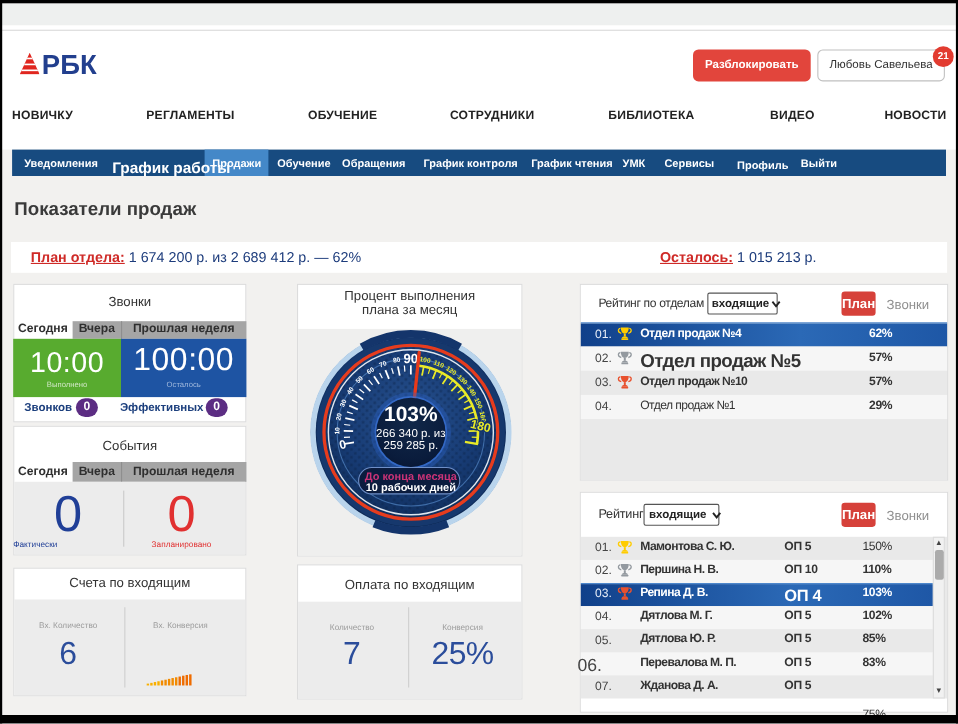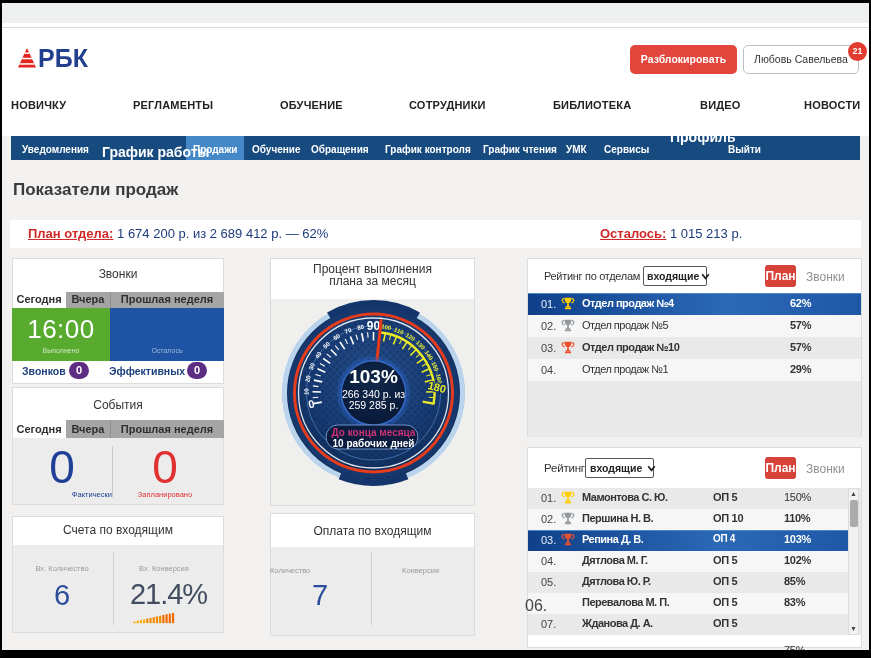--- a/index.html
+++ b/index.html
@@ -39,63 +39,63 @@
 <div class="abs" style="left:186px;top:136px;width:58px;height:24px;background:#4488c8"></div>
 <div class="abs" style="left:22px;top:143.5px;font-size:10px;font-weight:bold;color:#fff">Уведомления</div>
 <div class="abs" style="left:102px;top:143.5px;font-size:14px;font-weight:bold;color:#fff">График работы</div>
 <div class="abs" style="left:193px;top:143.5px;font-size:10px;font-weight:bold;color:#fff">Продажи</div>
 <div class="abs" style="left:252px;top:143.5px;font-size:10px;font-weight:bold;color:#fff">Обучение</div>
 <div class="abs" style="left:311px;top:143.5px;font-size:10px;font-weight:bold;color:#fff">Обращения</div>
 <div class="abs" style="left:385px;top:143.5px;font-size:10px;font-weight:bold;color:#fff">График контроля</div>
 <div class="abs" style="left:483px;top:143.5px;font-size:10px;font-weight:bold;color:#fff">График чтения</div>
 <div class="abs" style="left:566px;top:143.5px;font-size:10px;font-weight:bold;color:#fff">УМК</div>
 <div class="abs" style="left:604px;top:143.5px;font-size:10px;font-weight:bold;color:#fff">Сервисы</div>
-<div class="abs" style="left:670px;top:129px;font-size:14px;font-weight:bold;color:#fff">Профиль</div>
+<div class="abs" style="left:670px;top:146px;font-size:10px;font-weight:bold;color:#fff">Профиль</div>
 <div class="abs" style="left:728px;top:143.5px;font-size:10px;font-weight:bold;color:#fff">Выйти</div>
 <div class="abs" style="left:13px;top:180px;font-size:17px;font-weight:bold;color:#3a3a3a">Показатели продаж</div>
 <div class="abs" style="left:10px;top:220px;width:851px;height:28px;background:#ffffff"></div>
 <div class="abs" style="left:28px;top:226px;font-size:13px;color:#1d3c7c;font-weight:bold"><span style="color:#cf2a27;text-decoration:underline">План отдела:</span><span style="font-weight:normal;color:#1d3c7c"> 1 674 200 р. из 2 689 412 р. — 62%</span></div>
 <div class="abs" style="left:600px;top:226px;width:246px;font-size:13px;color:#1d3c7c"><span style="color:#cf2a27;text-decoration:underline;font-weight:bold">Осталось:</span> 1 015 213 р.</div>
 <div class="abs" style="left:12px;top:258px;width:212px;height:126px;background:#fff;border:1px solid #dcdcdc"></div>
 <div class="abs" style="left:12px;top:267px;width:212px;text-align:center;font-size:12px;color:#333">Звонки</div>
 <div class="abs" style="left:66px;top:292px;width:158px;height:16px;background:#a5a5a5"></div>
 <div class="abs" style="left:110px;top:292px;width:1px;height:16px;background:#8e8e8e"></div>
 <div class="abs" style="left:12px;top:293px;width:54px;text-align:center;font-size:11px;font-weight:bold;color:#2f2f2f">Сегодня</div>
 <div class="abs" style="left:66px;top:293px;width:44px;text-align:center;font-size:11px;font-weight:bold;color:#2f2f2f">Вчера</div>
 <div class="abs" style="left:110px;top:293px;width:114px;text-align:center;font-size:11px;font-weight:bold;color:#2f2f2f">Прошлая неделя</div>
 <div class="abs" style="left:12px;top:308px;width:98px;height:53px;background:#58ab2f"></div>
 <div class="abs" style="left:110px;top:308px;width:114px;height:53px;background:#1e54a3"></div>
-<div class="abs" style="left:12px;top:314px;width:98px;text-align:center;font-size:26px;letter-spacing:0.5px;color:#fff">16:00</div>
+<div class="abs" style="left:12px;top:314px;width:98px;text-align:center;font-size:26px;letter-spacing:0.5px;color:#fff">10:00</div>
 <div class="abs" style="left:12px;top:347px;width:98px;text-align:center;font-size:7px;color:#cfe6c4">Выполнено</div>
+<div class="abs" style="left:110px;top:311px;width:114px;text-align:center;font-size:29px;letter-spacing:0.5px;color:#fff">100:00</div>
 <div class="abs" style="left:110px;top:347px;width:114px;text-align:center;font-size:7px;color:#9fb8dc">Осталось</div>
 <div class="abs" style="left:22px;top:365px;font-size:10.5px;font-weight:bold;color:#1c3f7d">Звонков</div>
 <div class="abs" style="left:69px;top:362px;width:20px;height:17px;background:#5c2d83;border-radius:9px;color:#fff;font-size:11px;font-weight:bold;text-align:center;line-height:17px">0</div>
 <div class="abs" style="left:109px;top:365px;font-size:10.5px;font-weight:bold;color:#1c3f7d">Эффективных</div>
 <div class="abs" style="left:187px;top:362px;width:20px;height:17px;background:#5c2d83;border-radius:9px;color:#fff;font-size:11px;font-weight:bold;text-align:center;line-height:17px">0</div>
 <div class="abs" style="left:12px;top:387px;width:212px;height:118px;background:#fff;border:1px solid #dcdcdc"></div>
 <div class="abs" style="left:12px;top:398px;width:212px;text-align:center;font-size:12px;color:#333">События</div>
 <div class="abs" style="left:66px;top:420px;width:158px;height:18px;background:#a5a5a5"></div>
 <div class="abs" style="left:110px;top:420px;width:1px;height:18px;background:#8e8e8e"></div>
 <div class="abs" style="left:12px;top:423px;width:54px;text-align:center;font-size:11px;font-weight:bold;color:#2f2f2f">Сегодня</div>
 <div class="abs" style="left:66px;top:423px;width:44px;text-align:center;font-size:11px;font-weight:bold;color:#2f2f2f">Вчера</div>
 <div class="abs" style="left:110px;top:423px;width:114px;text-align:center;font-size:11px;font-weight:bold;color:#2f2f2f">Прошлая неделя</div>
 <div class="abs" style="left:13px;top:438px;width:210px;height:66px;background:#ececec"></div>
 <div class="abs" style="left:112px;top:446px;width:1px;height:51px;background:#c9c9c9"></div>
 <div class="abs" style="left:12px;top:444px;width:100px;text-align:center;font-size:46px;line-height:1;color:#203f97">0</div>
 <div class="abs" style="left:115px;top:444px;width:100px;text-align:center;font-size:46px;line-height:1;color:#e13030">0</div>
-<div class="abs" style="left:12px;top:490px;width:100px;text-align:right;font-size:7.5px;color:#203f97">Фактически</div>
+<div class="abs" style="left:12px;top:490px;width:100px;text-align:left;font-size:7.5px;color:#203f97">Фактически</div>
 <div class="abs" style="left:115px;top:490px;width:100px;text-align:center;font-size:7.5px;color:#e13030">Запланировано</div>
 <div class="abs" style="left:12px;top:516px;width:212px;height:117px;background:#fff;border:1px solid #dcdcdc"></div>
 <div class="abs" style="left:12px;top:523px;width:212px;text-align:center;font-size:12px;color:#333">Счета по входящим</div>
 <div class="abs" style="left:13px;top:545px;width:210px;height:87px;background:#ececec"></div>
 <div class="abs" style="left:113px;top:552px;width:1px;height:73px;background:#cfcfcf"></div>
 <div class="abs" style="left:12px;top:564px;width:100px;text-align:center;font-size:7.5px;color:#9b9b9b">Вх. Количество</div>
 <div class="abs" style="left:114px;top:564px;width:100px;text-align:center;font-size:7.5px;color:#9b9b9b">Вх. Конверсия</div>
 <div class="abs" style="left:12px;top:581px;width:100px;text-align:center;font-size:29px;line-height:1;color:#2b4d9b">6</div>
-<div class="abs" style="left:113px;top:580px;width:111px;text-align:center;font-size:29px;line-height:1;letter-spacing:-1px;color:#424e60">21.4%</div>
 <svg class="abs" style="left:131px;top:613px" width="47" height="11" viewBox="0 0 50 13">
       <rect x="0.0" y="10.0" width="2.6" height="2.0" fill="#f9b000"></rect>
       <rect x="3.8" y="9.2" width="2.6" height="2.9" fill="#f9b000"></rect>
       <rect x="7.6" y="8.3" width="2.6" height="3.7" fill="#f9b000"></rect>
       <rect x="11.4" y="7.5" width="2.6" height="4.5" fill="#f9b000"></rect>
       <rect x="15.2" y="6.6" width="2.6" height="5.4" fill="#f28b00"></rect>
       <rect x="19.0" y="5.8" width="2.6" height="6.2" fill="#f28b00"></rect>
       <rect x="22.8" y="4.9" width="2.6" height="7.1" fill="#f28b00"></rect>
       <rect x="26.6" y="4.0" width="2.6" height="8.0" fill="#f28b00"></rect>
       <rect x="30.4" y="3.2" width="2.6" height="8.8" fill="#f28b00"></rect>
@@ -200,23 +200,24 @@
         <text x="103.5" y="109.5" font-size="10.5" fill="#ffffff" text-anchor="middle" font-family="Liberation Sans, sans-serif">259 285 р.</text>
         <rect x="56" y="126" width="92" height="24" rx="12" fill="#0b1c3e" stroke="#6f8fc8" stroke-width="1"></rect>
         <text x="103.5" y="137" font-size="10" font-weight="bold" fill="#cc3377" text-anchor="middle" font-family="Liberation Sans, sans-serif">До конца месяца</text>
         <text x="103.5" y="147.5" font-size="10" font-weight="bold" fill="#ffffff" text-anchor="middle" font-family="Liberation Sans, sans-serif">10 рабочих дней</text>
       </svg>
     </div>
 <div class="abs" style="left:270px;top:513px;width:205px;height:123px;background:#fff;border:1px solid #dcdcdc"></div>
 <div class="abs" style="left:270px;top:524px;width:205px;text-align:center;font-size:12px;color:#333">Оплата по входящим</div>
 <div class="abs" style="left:271px;top:547px;width:203px;height:88px;background:#ececec"></div>
 <div class="abs" style="left:371px;top:552px;width:1px;height:73px;background:#cfcfcf"></div>
-<div class="abs" style="left:270px;top:566px;width:100px;text-align:left;font-size:7.5px;color:#9b9b9b">Количество</div>
+<div class="abs" style="left:270px;top:566px;width:100px;text-align:center;font-size:7.5px;color:#9b9b9b">Количество</div>
 <div class="abs" style="left:371px;top:566px;width:99px;text-align:center;font-size:7.5px;color:#9b9b9b">Конверсия</div>
 <div class="abs" style="left:270px;top:581px;width:100px;text-align:center;font-size:29px;line-height:1;color:#2b4d9b">7</div>
+<div class="abs" style="left:371px;top:581px;width:99px;text-align:center;font-size:29px;line-height:1;letter-spacing:-0.5px;color:#2b4d9b">25%</div>
 <div class="abs" style="left:527px;top:258px;width:335px;height:179px;background:#fff;border:1px solid #dcdcdc"></div>
 <div class="abs" style="left:544px;top:270px;font-size:11px;letter-spacing:-0.3px;color:#333">Рейтинг по отделам</div>
 <div class="abs" style="left:643px;top:266px;width:64px;height:20px;background:#fff;border:1px solid #555;border-radius:2px;font-size:10.5px;font-weight:bold;color:#222;display:flex;align-items:center;padding-left:3px;white-space:nowrap">
       <span>входящие</span>
       <svg width="9" height="7" viewBox="0 0 9 7" style="margin-left:2px;flex:none">
         <path d="M1.2 1.2 L4.5 5.4 L7.8 1.2" fill="none" stroke="#222" stroke-width="1.7"></path>
       </svg>
     </div>
 <div class="abs" style="left:765px;top:265px;width:31px;height:22px;background:#d6413a;border-radius:3px;color:#fff;font-size:12px;font-weight:bold;text-align:center;line-height:22px">План</div>
 <div class="abs" style="left:806px;top:270px;font-size:12px;color:#909090">Звонки</div>
@@ -234,21 +235,21 @@
 <div class="abs" style="left:790px;top:297px;font-size:11px;letter-spacing:-0.3px;font-weight:bold;color:#fff">62%</div>
 <div class="abs" style="left:528px;top:315px;width:333px;height:22px;background:#f6f6f6"></div>
 <div class="abs" style="left:541px;top:320px;font-size:11px;color:#444">02.</div>
 <svg style="position:absolute;left:561px;top:319px" width="14" height="13" viewBox="0 0 14 13">
       <path d="M3 1.6 c-2.4 0 -2.7 3.6 0.8 4.4 M11 1.6 c2.4 0 2.7 3.6 -0.8 4.4" fill="none" stroke="#93999f" stroke-width="1.2"></path>
       <path d="M3.4 0.8 h7.2 c0 3.4 -1.4 5.6 -3.6 5.6 s-3.6 -2.2 -3.6 -5.6 z" fill="#93999f"></path>
       <rect x="6.1" y="6.4" width="1.8" height="2.6" fill="#93999f"></rect>
       <path d="M4.2 10.6 c0-1 1-1.6 2.8-1.6 s2.8 0.6 2.8 1.6 z" fill="#93999f"></path>
       <rect x="3.9" y="10.6" width="6.2" height="1.6" rx="0.4" fill="#93999f"></rect>
     </svg>
-<div class="abs" style="left:582px;top:319px;font-size:11px;letter-spacing:-0.5px;font-weight:normal;color:#333">Отдел продаж №5</div>
+<div class="abs" style="left:582px;top:319px;font-size:17px;letter-spacing:-0.5px;font-weight:bold;color:#333">Отдел продаж №5</div>
 <div class="abs" style="left:790px;top:319px;font-size:11px;letter-spacing:-0.3px;font-weight:bold;color:#333">57%</div>
 <div class="abs" style="left:541px;top:342px;font-size:11px;color:#444">03.</div>
 <svg style="position:absolute;left:561px;top:341px" width="14" height="13" viewBox="0 0 14 13">
       <path d="M3 1.6 c-2.4 0 -2.7 3.6 0.8 4.4 M11 1.6 c2.4 0 2.7 3.6 -0.8 4.4" fill="none" stroke="#e8512e" stroke-width="1.2"></path>
       <path d="M3.4 0.8 h7.2 c0 3.4 -1.4 5.6 -3.6 5.6 s-3.6 -2.2 -3.6 -5.6 z" fill="#e8512e"></path>
       <rect x="6.1" y="6.4" width="1.8" height="2.6" fill="#e8512e"></rect>
       <path d="M4.2 10.6 c0-1 1-1.6 2.8-1.6 s2.8 0.6 2.8 1.6 z" fill="#e8512e"></path>
       <rect x="3.9" y="10.6" width="6.2" height="1.6" rx="0.4" fill="#e8512e"></rect>
     </svg>
 <div class="abs" style="left:582px;top:341px;font-size:11px;letter-spacing:-0.5px;font-weight:bold;color:#333">Отдел продаж №10</div>
@@ -294,21 +295,21 @@
 <div class="abs" style="left:528px;top:530px;width:321px;height:21px;background:linear-gradient(90deg,#10408a,#2b69b6 60%,#1e57a6);border-top:1px solid #4d87cc"></div>
 <div class="abs" style="left:541px;top:534px;font-size:11px;color:#e8eef8">03.</div>
 <svg style="position:absolute;left:561px;top:533px" width="14" height="13" viewBox="0 0 14 13">
       <path d="M3 1.6 c-2.4 0 -2.7 3.6 0.8 4.4 M11 1.6 c2.4 0 2.7 3.6 -0.8 4.4" fill="none" stroke="#e8512e" stroke-width="1.2"></path>
       <path d="M3.4 0.8 h7.2 c0 3.4 -1.4 5.6 -3.6 5.6 s-3.6 -2.2 -3.6 -5.6 z" fill="#e8512e"></path>
       <rect x="6.1" y="6.4" width="1.8" height="2.6" fill="#e8512e"></rect>
       <path d="M4.2 10.6 c0-1 1-1.6 2.8-1.6 s2.8 0.6 2.8 1.6 z" fill="#e8512e"></path>
       <rect x="3.9" y="10.6" width="6.2" height="1.6" rx="0.4" fill="#e8512e"></rect>
     </svg>
 <div class="abs" style="left:582px;top:533px;font-size:11px;letter-spacing:-0.5px;font-weight:bold;color:#fff">Репина Д. В.</div>
-<div class="abs" style="left:713px;top:533px;font-size:10px;letter-spacing:-0.3px;font-weight:bold;color:#fff">ОП 4</div>
+<div class="abs" style="left:713px;top:533px;font-size:15px;letter-spacing:-0.3px;font-weight:bold;color:#fff">ОП 4</div>
 <div class="abs" style="left:784px;top:533px;font-size:11px;letter-spacing:-0.3px;font-weight:bold;color:#fff">103%</div>
 <div class="abs" style="left:528px;top:551px;width:321px;height:21px;background:#f6f6f6"></div>
 <div class="abs" style="left:541px;top:555px;font-size:11px;color:#444">04.</div>
 <div class="abs" style="left:582px;top:554px;font-size:11px;letter-spacing:-0.5px;font-weight:bold;color:#333">Дятлова М. Г.</div>
 <div class="abs" style="left:713px;top:554px;font-size:11px;letter-spacing:-0.3px;font-weight:bold;color:#333">ОП 5</div>
 <div class="abs" style="left:784px;top:554px;font-size:11px;letter-spacing:-0.3px;font-weight:bold;color:#333">102%</div>
 <div class="abs" style="left:541px;top:576px;font-size:11px;color:#444">05.</div>
 <div class="abs" style="left:582px;top:575px;font-size:11px;letter-spacing:-0.5px;font-weight:bold;color:#333">Дятлова Ю. Р.</div>
 <div class="abs" style="left:713px;top:575px;font-size:11px;letter-spacing:-0.3px;font-weight:bold;color:#333">ОП 5</div>
 <div class="abs" style="left:784px;top:575px;font-size:11px;letter-spacing:-0.3px;font-weight:bold;color:#333">85%</div>

